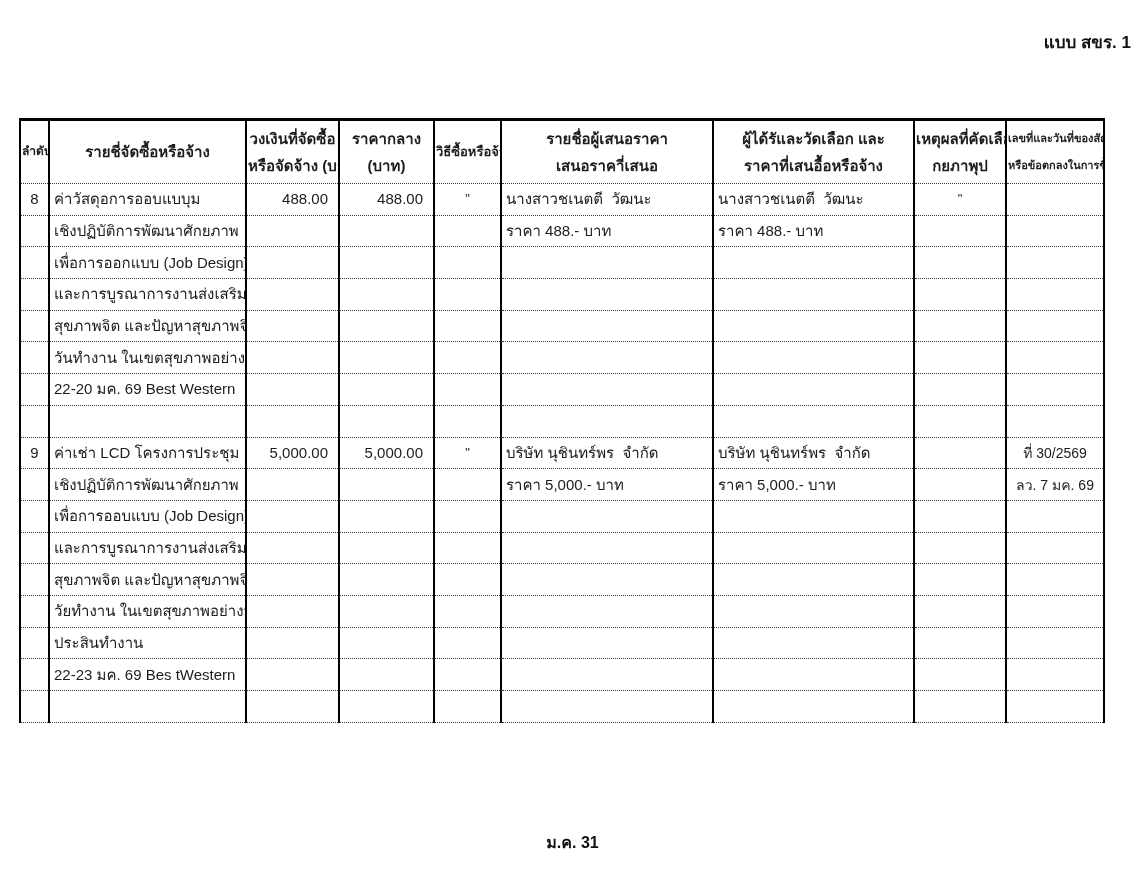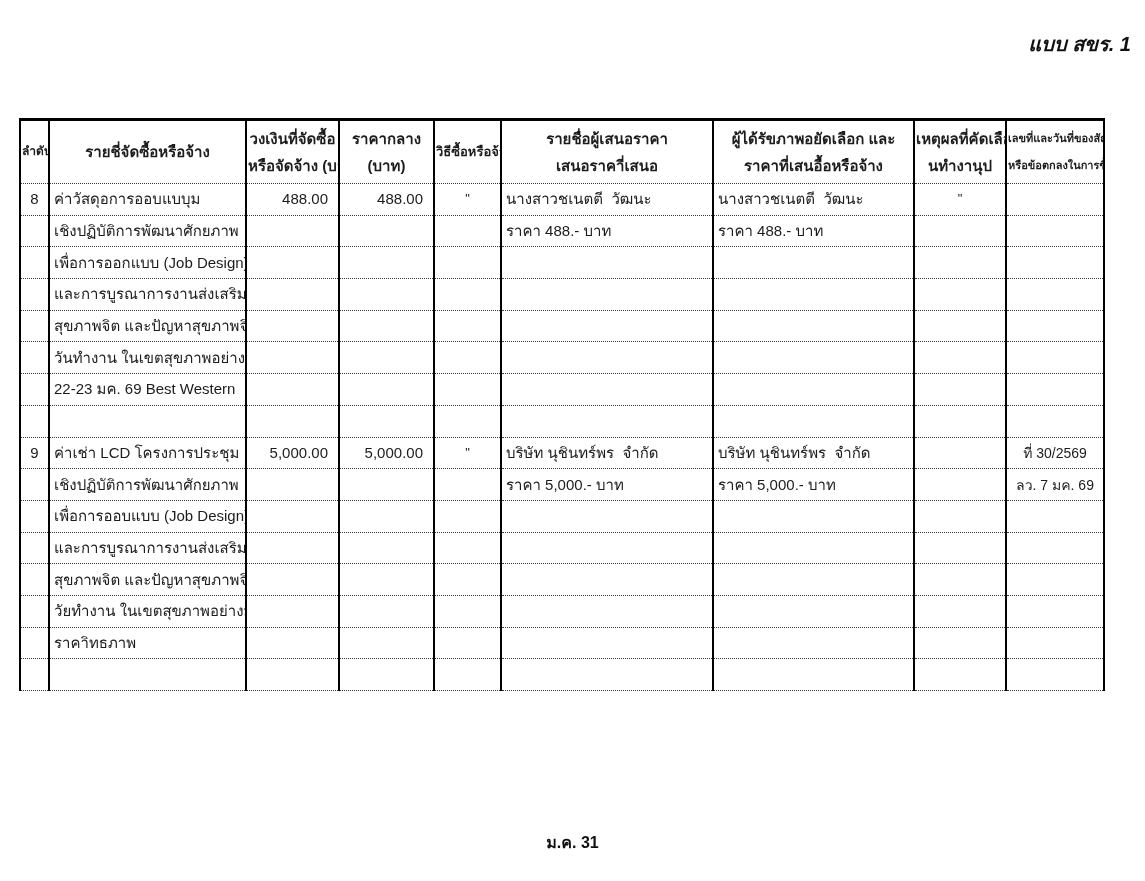--- a/index.html
+++ b/index.html
@@ -13,24 +13,23 @@
     height: 881px;
     background: #ffffff;
     font-family: "Liberation Sans", sans-serif;
     color: #1c1c1c;
     overflow: hidden;
   }
   .form-code {
     position: absolute;
     top: 28px;
     right: 14px;
-    font-size: 20px;
+    font-size: 17px;
     font-weight: bold;
     color: #111;
-    font-style: italic;
   }
   table.proc-table {
     position: absolute;
     left: 19px;
     top: 118px;
     width: 1084px;
     border-collapse: collapse;
     table-layout: fixed;
   }
   col.c0 { width: 29px; }
@@ -119,22 +118,22 @@
         <col class="c8">
     </colgroup>
     <thead>
         <tr>
           <th class="c0 h0"><div class="hwrap single"><div class="hline">ลำดับที่</div></div></th>
           <th class="c1 h1"><div class="hwrap single"><div class="hline">รายชี่จัดซื้อหรือจ้าง</div></div></th>
           <th class="c2 h2"><div class="hwrap"><div class="hline">วงเงินที่จัดซื้อ</div><div class="hline">หรือจัดจ้าง (บาท)</div></div></th>
           <th class="c3 h3"><div class="hwrap"><div class="hline">ราคากลาง</div><div class="hline">(บาท)</div></div></th>
           <th class="c4 h4"><div class="hwrap single"><div class="hline">วิธีซื้อหรือจ้าง</div></div></th>
           <th class="c5 h5"><div class="hwrap"><div class="hline">รายชื่อผู้เสนอราคา</div><div class="hline">เสนอราคาี่เสนอ</div></div></th>
-          <th class="c6 h6"><div class="hwrap"><div class="hline">ผู้ได้รัขภาพอยัดเลือก และ</div><div class="hline">ราคาที่เสนอื้อหรือจ้าง</div></div></th>
-          <th class="c7 h7"><div class="hwrap"><div class="hline">เหตุผลที่คัดเลือก</div><div class="hline">นทำงานุป</div></div></th>
+          <th class="c6 h6"><div class="hwrap"><div class="hline">ผู้ได้รัและวัดเลือก และ</div><div class="hline">ราคาที่เสนอื้อหรือจ้าง</div></div></th>
+          <th class="c7 h7"><div class="hwrap"><div class="hline">เหตุผลที่คัดเลือก</div><div class="hline">กยภาพุป</div></div></th>
           <th class="c8 h8"><div class="hwrap"><div class="hline">เลขที่และวันที่ของสัญญา</div><div class="hline">หรือข้อตกลงในการซื้อหรือจ้าง</div></div></th>
         </tr>
       </thead>
     <tbody>
         <tr>
           <td class="c0" style="text-align: center;">8</td>
           <td class="c1" style="text-align: left;">ค่าวัสดุอการออบแบบุม</td>
           <td class="c2" style="text-align: right;">488.00</td>
           <td class="c3" style="text-align: right;">488.00</td>
           <td class="c4" style="text-align: center;">"</td>
@@ -193,21 +192,21 @@
           <td class="c2" style="text-align: right;"></td>
           <td class="c3" style="text-align: right;"></td>
           <td class="c4" style="text-align: center;"></td>
           <td class="c5" style="text-align: left;"></td>
           <td class="c6" style="text-align: left;"></td>
           <td class="c7" style="text-align: center;"></td>
           <td class="c8" style="text-align: center;"></td>
         </tr>
         <tr>
           <td class="c0" style="text-align: center;"></td>
-          <td class="c1" style="text-align: left;">22-23 มค. 69 Best Western</td>
+          <td class="c1" style="text-align: left;">22-20 มค. 69 Best Western</td>
           <td class="c2" style="text-align: right;"></td>
           <td class="c3" style="text-align: right;"></td>
           <td class="c4" style="text-align: center;"></td>
           <td class="c5" style="text-align: left;"></td>
           <td class="c6" style="text-align: left;"></td>
           <td class="c7" style="text-align: center;"></td>
           <td class="c8" style="text-align: center;"></td>
         </tr>
         <tr>
           <td class="c0" style="text-align: center;"></td>
@@ -281,21 +280,32 @@
           <td class="c2" style="text-align: right;"></td>
           <td class="c3" style="text-align: right;"></td>
           <td class="c4" style="text-align: center;"></td>
           <td class="c5" style="text-align: left;"></td>
           <td class="c6" style="text-align: left;"></td>
           <td class="c7" style="text-align: center;"></td>
           <td class="c8" style="text-align: center;"></td>
         </tr>
         <tr>
           <td class="c0" style="text-align: center;"></td>
-          <td class="c1" style="text-align: left;">ราคาิทธภาพ</td>
+          <td class="c1" style="text-align: left;">ประสินทำงาน</td>
+          <td class="c2" style="text-align: right;"></td>
+          <td class="c3" style="text-align: right;"></td>
+          <td class="c4" style="text-align: center;"></td>
+          <td class="c5" style="text-align: left;"></td>
+          <td class="c6" style="text-align: left;"></td>
+          <td class="c7" style="text-align: center;"></td>
+          <td class="c8" style="text-align: center;"></td>
+        </tr>
+        <tr>
+          <td class="c0" style="text-align: center;"></td>
+          <td class="c1" style="text-align: left;">22-23 มค. 69 Bes tWestern</td>
           <td class="c2" style="text-align: right;"></td>
           <td class="c3" style="text-align: right;"></td>
           <td class="c4" style="text-align: center;"></td>
           <td class="c5" style="text-align: left;"></td>
           <td class="c6" style="text-align: left;"></td>
           <td class="c7" style="text-align: center;"></td>
           <td class="c8" style="text-align: center;"></td>
         </tr>
         <tr>
           <td class="c0" style="text-align: center;"></td>

